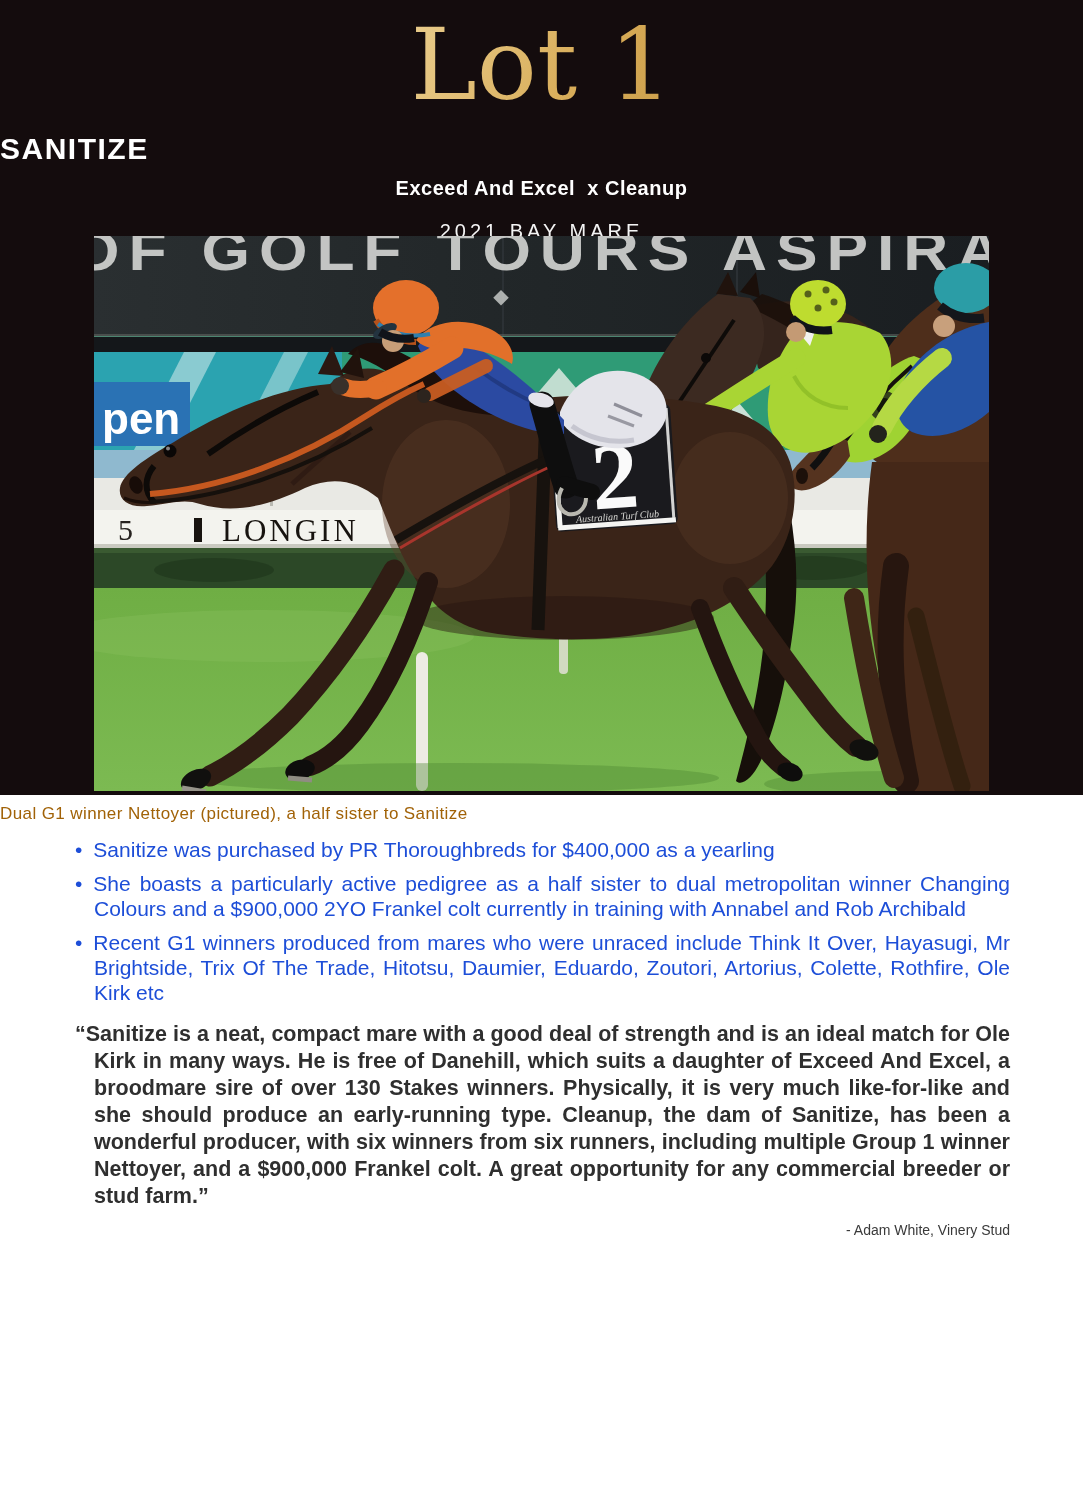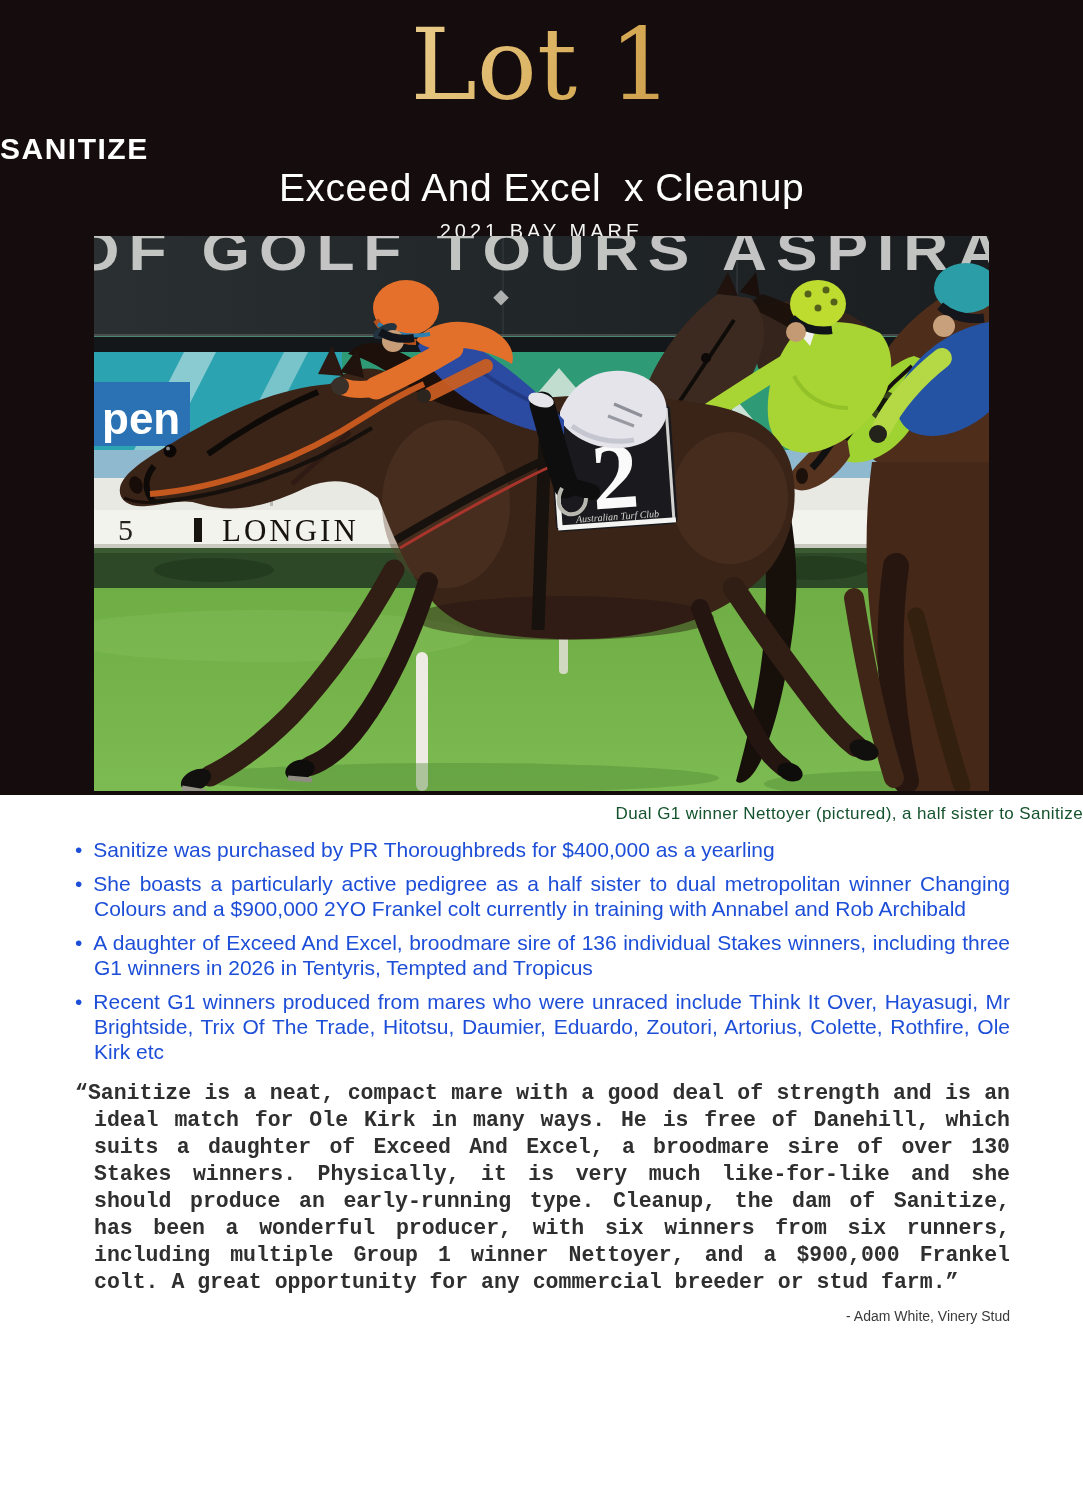--- a/index.html
+++ b/index.html
@@ -5,33 +5,33 @@
   html,body{margin:0;padding:0;background:#ffffff;}
   .page{position:relative;width:1083px;height:1500px;background:#ffffff;overflow:hidden;
         font-family:"Liberation Sans", sans-serif;}
   
   .band{position:relative;width:1083px;height:795px;background:#140c0d;}
   .lot-title{margin:0;padding-top:10px;text-align:center;
     font-family:"DejaVu Serif","Liberation Serif",serif;font-size:100px;line-height:110px;font-weight:400;
     background:linear-gradient(115deg,#caa04c 0%,#f0d9a0 30%,#d7ab56 55%,#9a6e22 100%);
     -webkit-background-clip:text;background-clip:text;color:transparent;}
   .horse-name{margin:12px 0 0 0;text-align:left;color:#ffffff;font-size:30px;font-weight:bold;letter-spacing:1.5px;line-height:34px;}
-  .pedigree{margin:4px 0 0 0;text-align:center;color:#ffffff;font-size:39px;font-weight:normal;letter-spacing:0.5px;line-height:36px;white-space:pre-wrap;}
+  .pedigree{margin:4px 0 0 0;text-align:center;color:#ffffff;font-size:20px;font-weight:bold;letter-spacing:0.5px;line-height:36px;white-space:pre-wrap;}
   .year-line{margin:8px 0 0 0;text-align:center;color:#f4f4f4;font-size:20px;font-weight:400;letter-spacing:4px;line-height:34px;}
   
   .photo{position:absolute;left:94px;top:236px;width:895px;height:555px;overflow:hidden;background:#2f9b76;}
   .photo svg{display:block;width:895px;height:555px;}
   
-  .caption{margin:9px 0 0 0;text-align:right;color:#14532d;font-size:17px;letter-spacing:0.4px;}
+  .caption{margin:9px 0 0 0;text-align:left;color:#a16207;font-size:17px;letter-spacing:0.4px;}
   ul.bullets{list-style:none;margin:13px 73px 0 75px;padding:0;}
   ul.bullets li{font-size:21px;line-height:25px;color:#1d4ed8;text-align:justify;
     padding-left:19px;text-indent:-19px;margin:0 0 9px 0;}
   ul.bullets li::before{content:"\2022";margin-right:11px;}
   .quote{margin:16px 73px 0 75px;font-size:21.5px;line-height:27px;font-weight:bold;color:#2f2f2f;
-    text-align:justify;padding-left:19px;text-indent:-19px;font-family:Liberation Mono, monospace;}
+    text-align:justify;padding-left:19px;text-indent:-19px;}
   .attribution{margin:12px 73px 0 0;text-align:right;font-size:14px;color:#3a3a3a;}
 </style>
 </head>
 <body>
 
 <div class="page">
 
   <div class="band">
     <h1 class="lot-title">Lot 1</h1>
     <div class="horse-name">SANITIZE</div>
@@ -212,20 +212,19 @@
         </g>
       </svg>
     </div>
   </div>
 
   <div class="caption">Dual G1 winner Nettoyer (pictured), a half sister to Sanitize</div>
 
   <ul class="bullets">
     <li>Sanitize was purchased by PR Thoroughbreds for $400,000 as a yearling</li>
     <li>She boasts a particularly active pedigree as a half sister to dual metropolitan winner Changing Colours and a $900,000 2YO Frankel colt currently in training with Annabel and Rob Archibald</li>
-    <li>A daughter of Exceed And Excel, broodmare sire of 136 individual Stakes winners, including three G1 winners in 2026 in Tentyris, Tempted and Tropicus</li>
     <li>Recent G1 winners produced from mares who were unraced include Think It Over, Hayasugi, Mr Brightside, Trix Of The Trade, Hitotsu, Daumier, Eduardo, Zoutori, Artorius, Colette, Rothfire, Ole Kirk etc</li>
   </ul>
 
   <div class="quote">“Sanitize is a neat, compact mare with a good deal of strength and is an ideal match for Ole Kirk in many ways. He is free of Danehill, which suits a daughter of Exceed And Excel, a broodmare sire of over 130 Stakes winners. Physically, it is very much like-for-like and she should produce an early-running type. Cleanup, the dam of Sanitize, has been a wonderful producer, with six winners from six runners, including multiple Group 1 winner Nettoyer, and a $900,000 Frankel colt. A great opportunity for any commercial breeder or stud farm.”</div>
   <div class="attribution">- Adam White, Vinery Stud</div>
 
 </div>
 
 </body></html>

